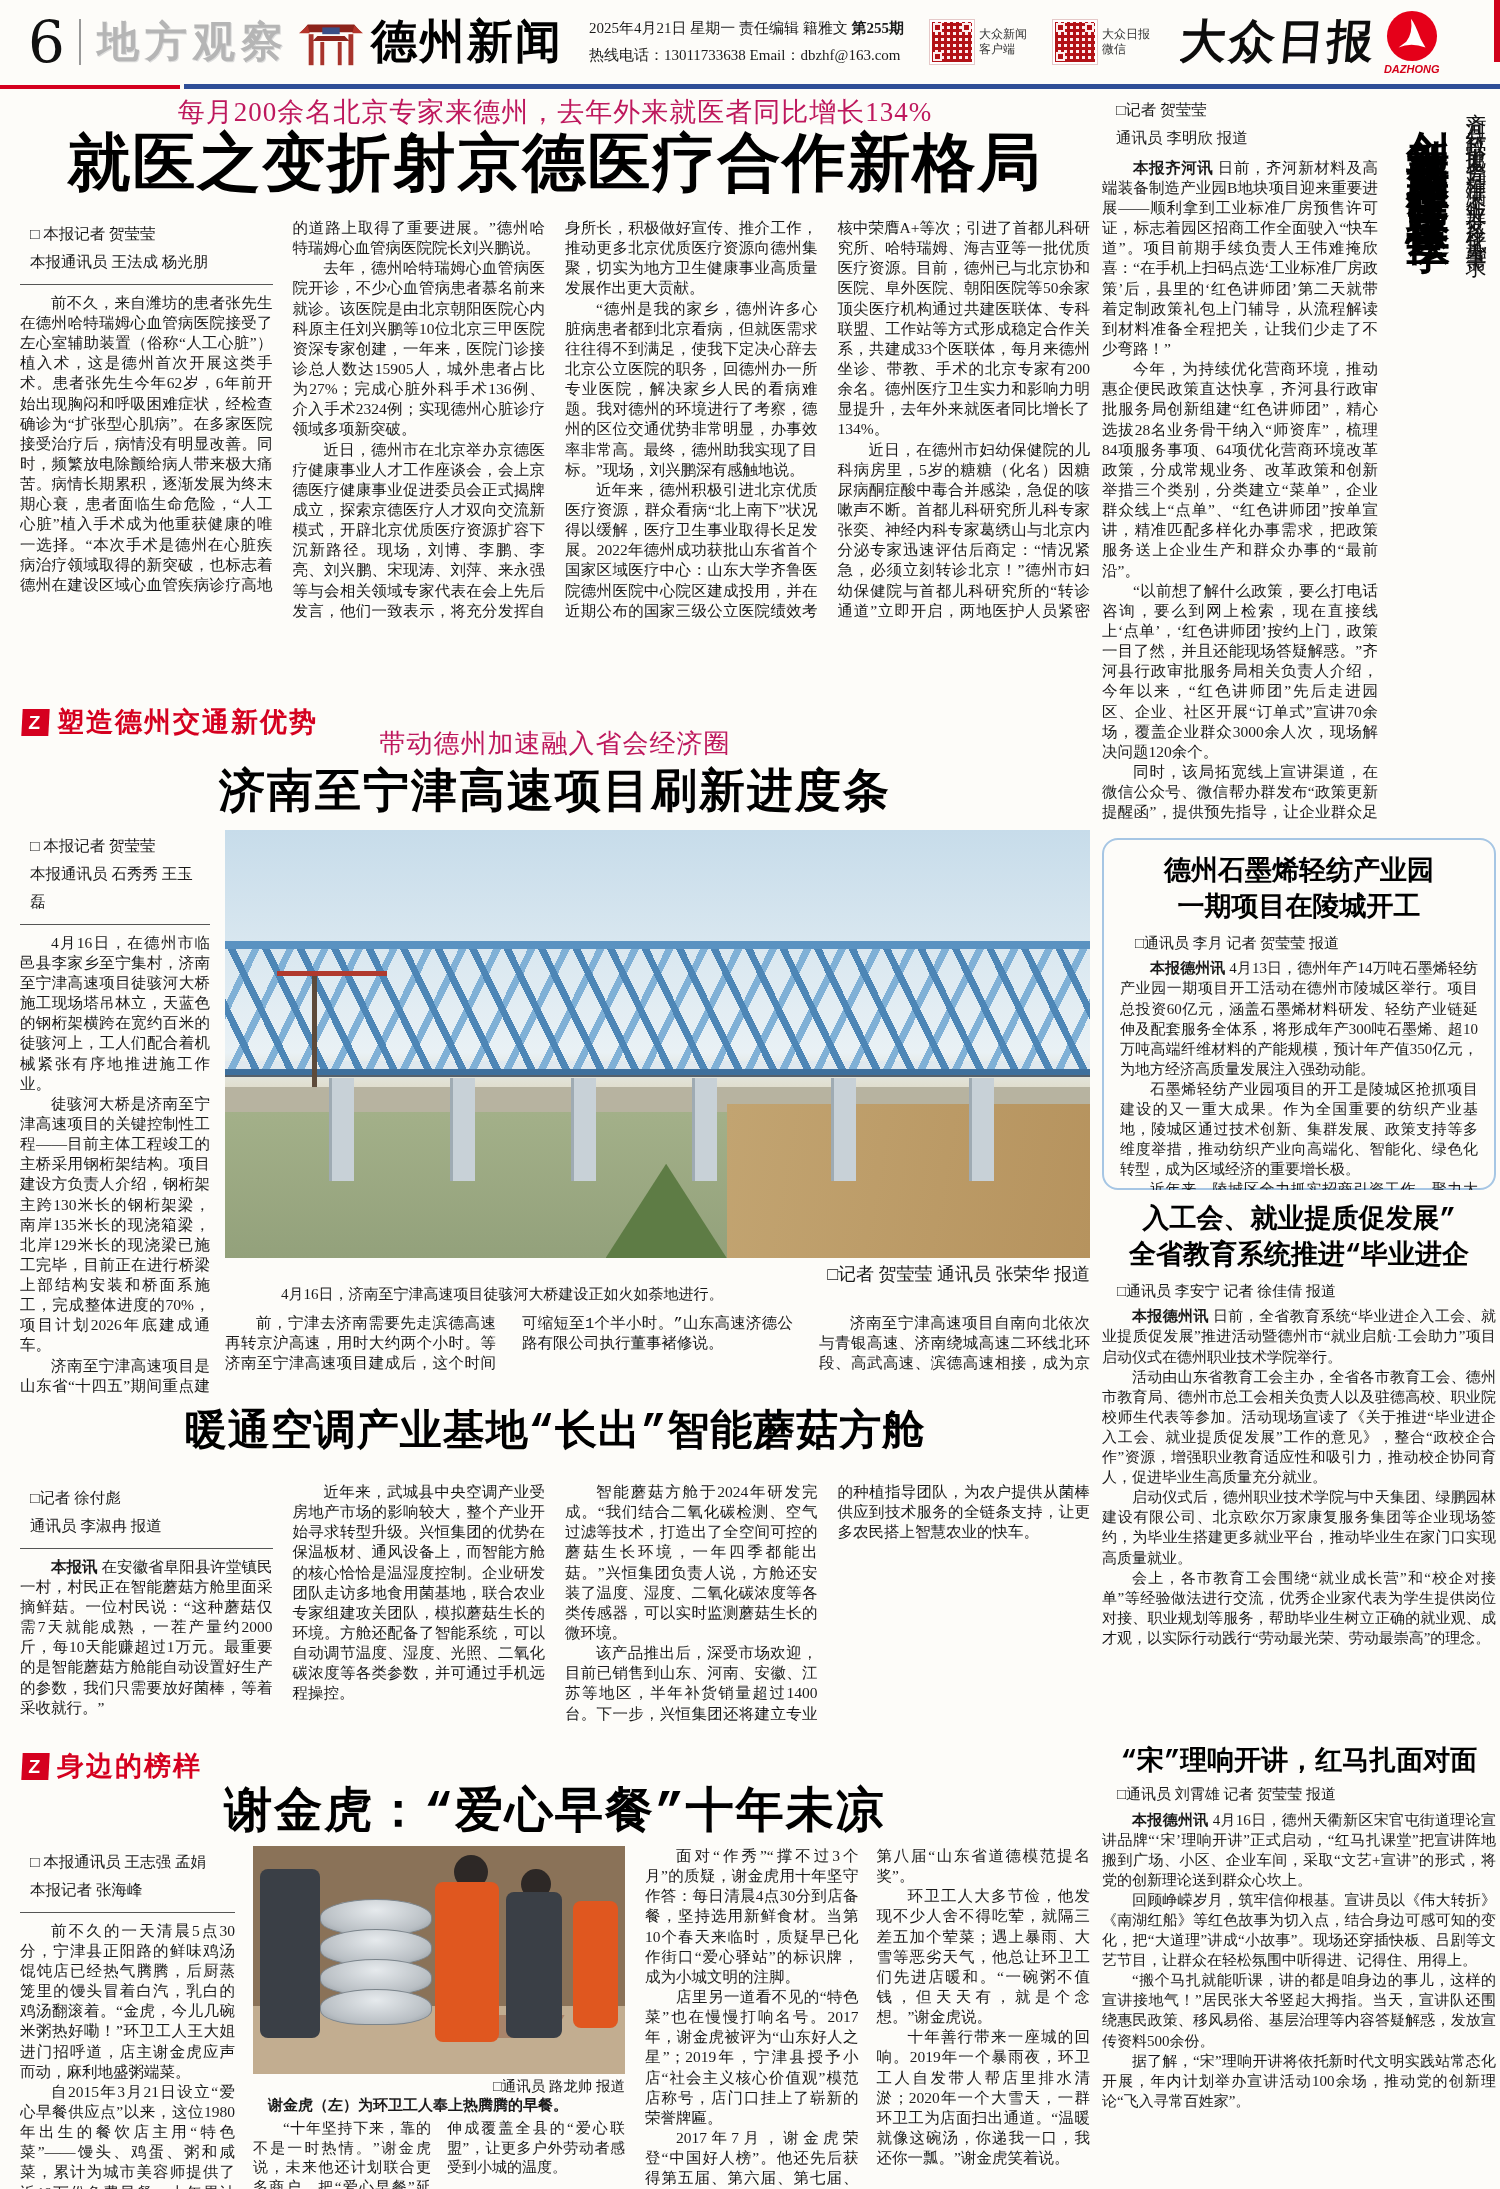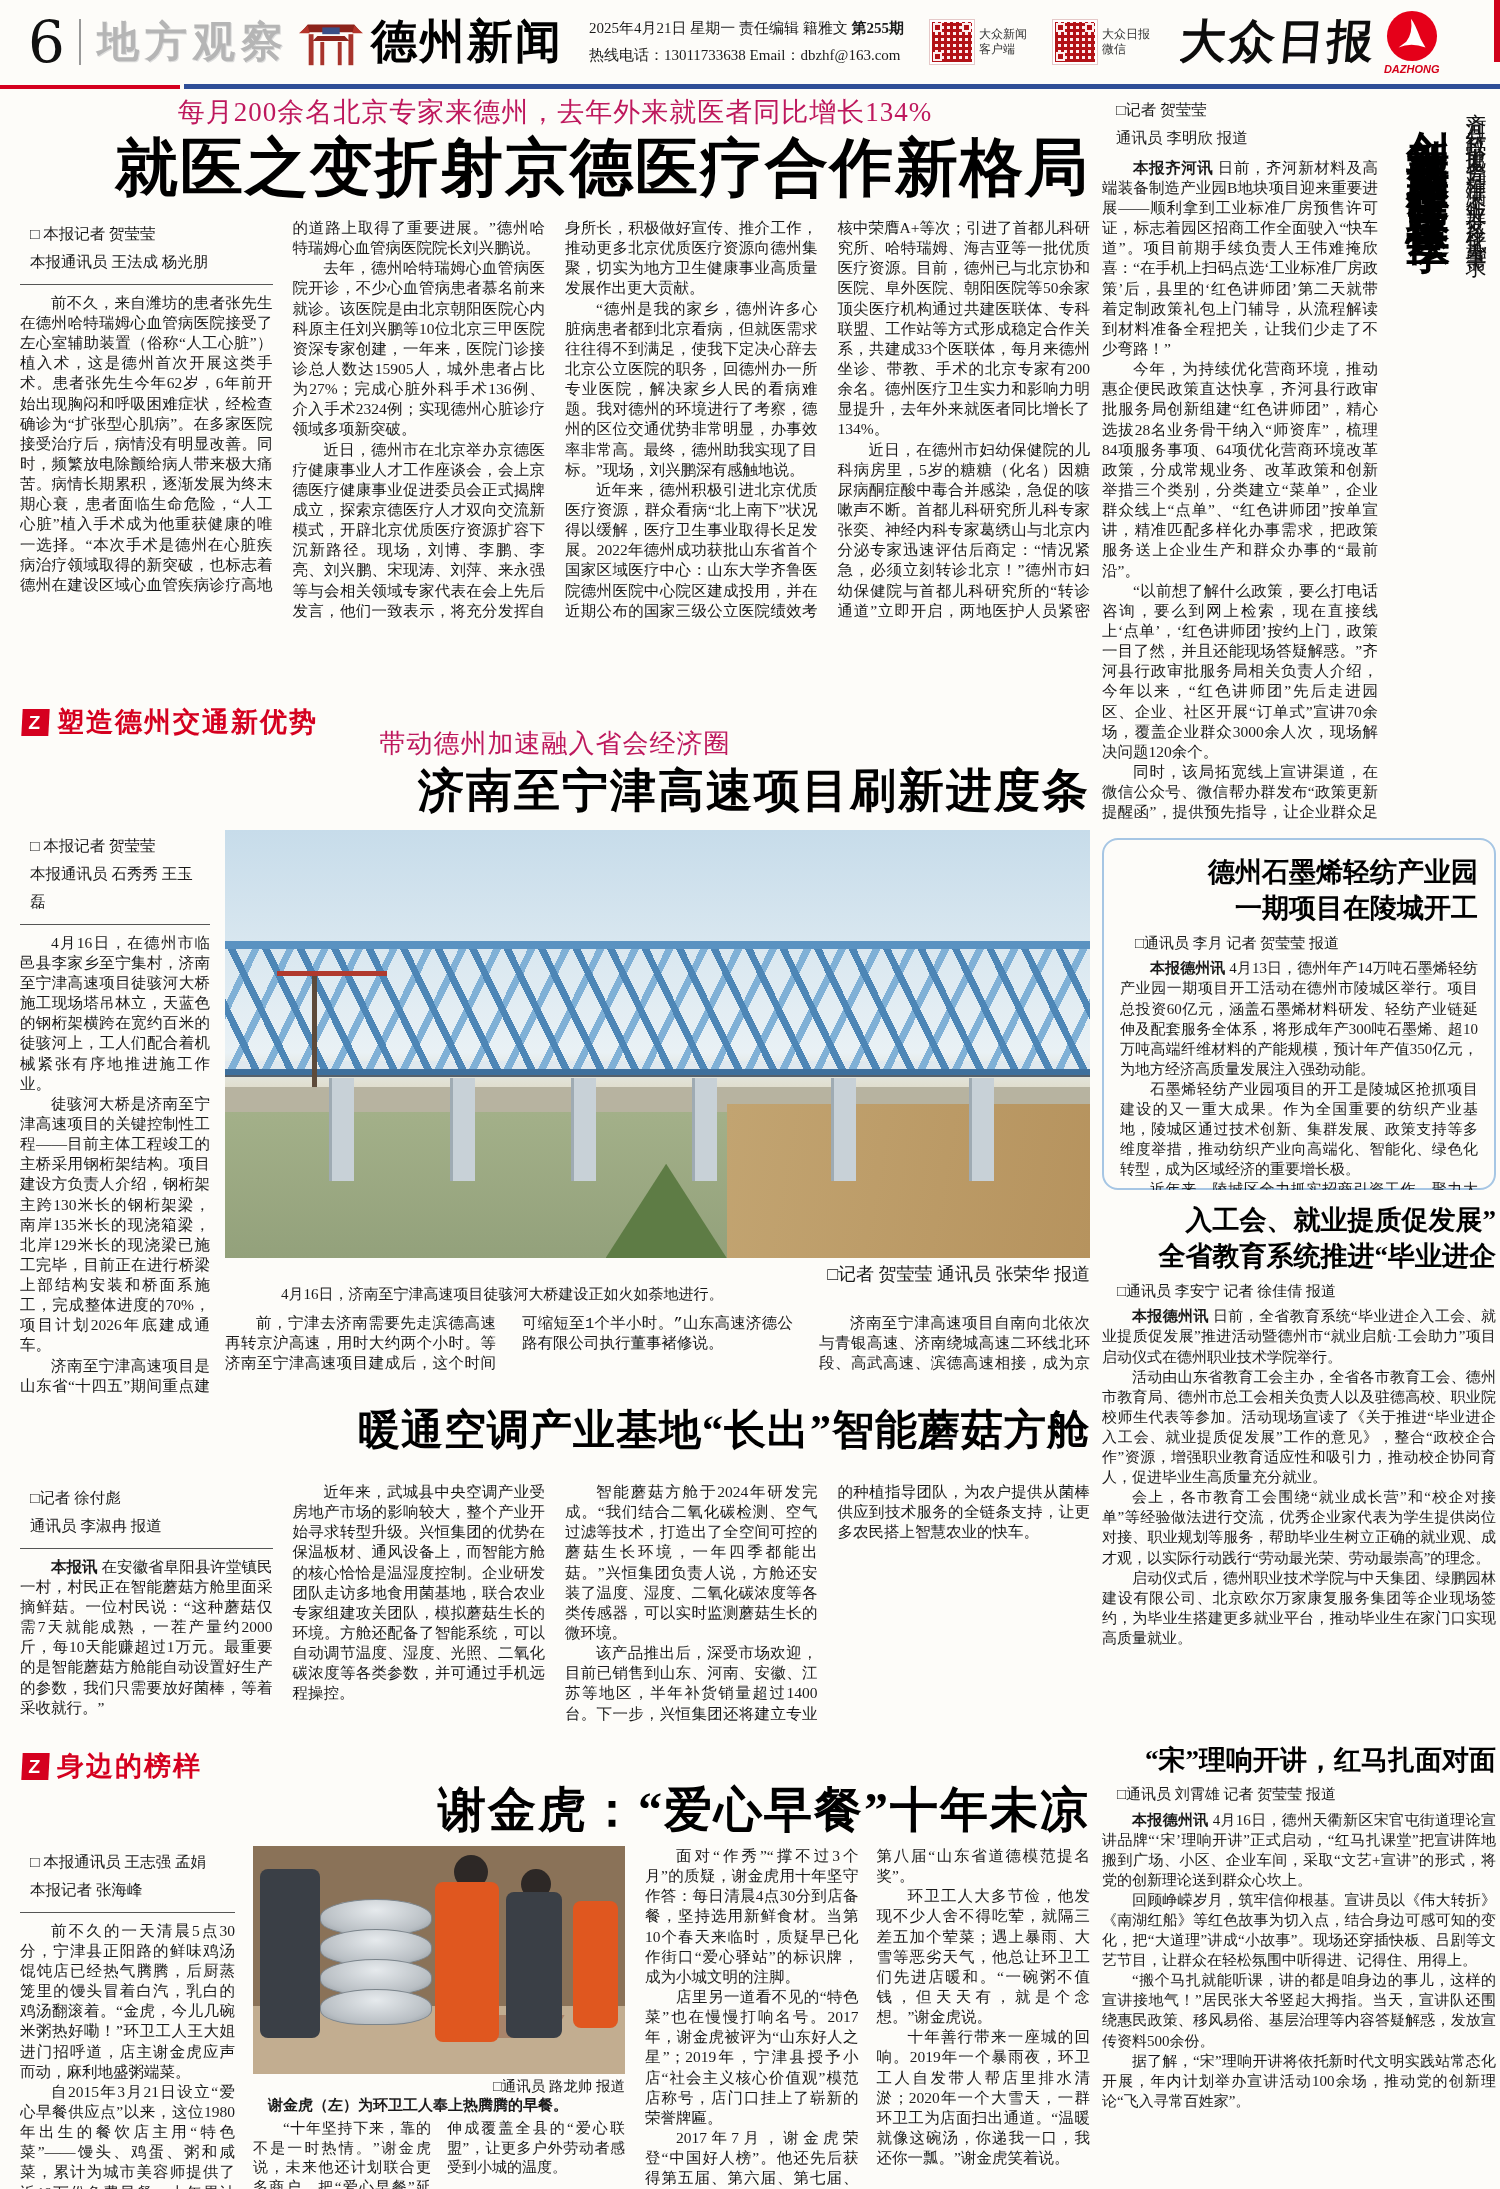--- a/index.html
+++ b/index.html
@@ -28,21 +28,21 @@
            transform:skew(-5deg);color:#0c0c0c;}
   .mast-logo{text-align:center;margin-left:8px;line-height:0;}
   .mast-en{font-family:"Liberation Sans",sans-serif;font-weight:700;font-style:italic;font-size:11px;color:#d40019;line-height:1;margin-top:2px;}
   .edge-red{position:absolute;right:0;top:0;width:6px;height:62px;background:#d0021b;}
   .rule{position:absolute;top:84px;left:0;width:1500px;height:5px;}
   .rule .r{position:absolute;left:0;top:1px;width:180px;height:4px;background:#d5001f;}
   .rule .b{position:absolute;left:184px;top:0;width:1316px;height:5px;background:#2f4e97;}
   
   p{margin:0;text-indent:2em;text-align:justify;}
   .kicker{text-align:center;font-size:27px;letter-spacing:1px;color:#be185d;}
-  .headline{font-family:Liberation Serif, serif;font-weight:900;color:#000;text-align:right;}
+  .headline{font-family:Liberation Mono, monospace;font-weight:900;color:#000;text-align:center;}
   .body-txt{font-size:15.5px;line-height:1.3;column-fill:auto;overflow:hidden;}
   .body-sm{font-size:15px;line-height:1.34;overflow:hidden;}
   .byline{break-inside:avoid;border-bottom:1px solid #555;padding:2px 4px 8px 10px;margin-bottom:8px;
           font-size:15.5px;line-height:1.8;text-indent:0;}
   .byline div{text-indent:0;}
   .lead b{font-family:"Liberation Sans",sans-serif;}
   .seclabel{position:absolute;display:flex;align-items:center;gap:8px;
             font-family:"Liberation Sans","DejaVu Sans",sans-serif;font-weight:900;
             font-size:27px;color:#d5001f;letter-spacing:2px;}
   .zicon{width:27px;height:27px;background:#d5001f;color:#fff;display:flex;align-items:center;justify-content:center;
@@ -277,22 +277,22 @@
 
   <div class="art-edu">
     <div class="headline">
       <div>入工会、就业提质促发展”</div>
         <div>全省教育系统推进“毕业进企</div>
     </div>
     <div class="sm-byline">□通讯员  李安宁  记者  徐佳倩  报道</div>
     <div class="body-sm">
       <p class="lead"><b>本报德州讯</b><span>  日前，全省教育系统“毕业进企入工会、就业提质促发展”推进活动暨德州市“就业启航·工会助力”项目启动仪式在德州职业技术学院举行。</span></p>
       <p>活动由山东省教育工会主办，全省各市教育工会、德州市教育局、德州市总工会相关负责人以及驻德高校、职业院校师生代表等参加。活动现场宣读了《关于推进“毕业进企入工会、就业提质促发展”工作的意见》，整合“政校企合作”资源，增强职业教育适应性和吸引力，推动校企协同育人，促进毕业生高质量充分就业。</p>
+        <p>启动仪式后，德州职业技术学院与中天集团、绿鹏园林建设有限公司、北京欧尔万家康复服务集团等企业现场签约，为毕业生搭建更多就业平台，推动毕业生在家门口实现高质量就业。</p>
         <p>会上，各市教育工会围绕“就业成长营”和“校企对接单”等经验做法进行交流，优秀企业家代表为学生提供岗位对接、职业规划等服务，帮助毕业生树立正确的就业观、成才观，以实际行动践行“劳动最光荣、劳动最崇高”的理念。</p>
-        <p>启动仪式后，德州职业技术学院与中天集团、绿鹏园林建设有限公司、北京欧尔万家康复服务集团等企业现场签约，为毕业生搭建更多就业平台，推动毕业生在家门口实现高质量就业。</p>
     </div>
   </div>
 
   <div class="art-hvac">
     <div class="headline">暖通空调产业基地“长出”智能蘑菇方舱</div>
     <div class="body-txt">
       <div class="byline">
         <div>□记者  徐付彪</div>
           <div>通讯员  李淑冉  报道</div>
       </div>

